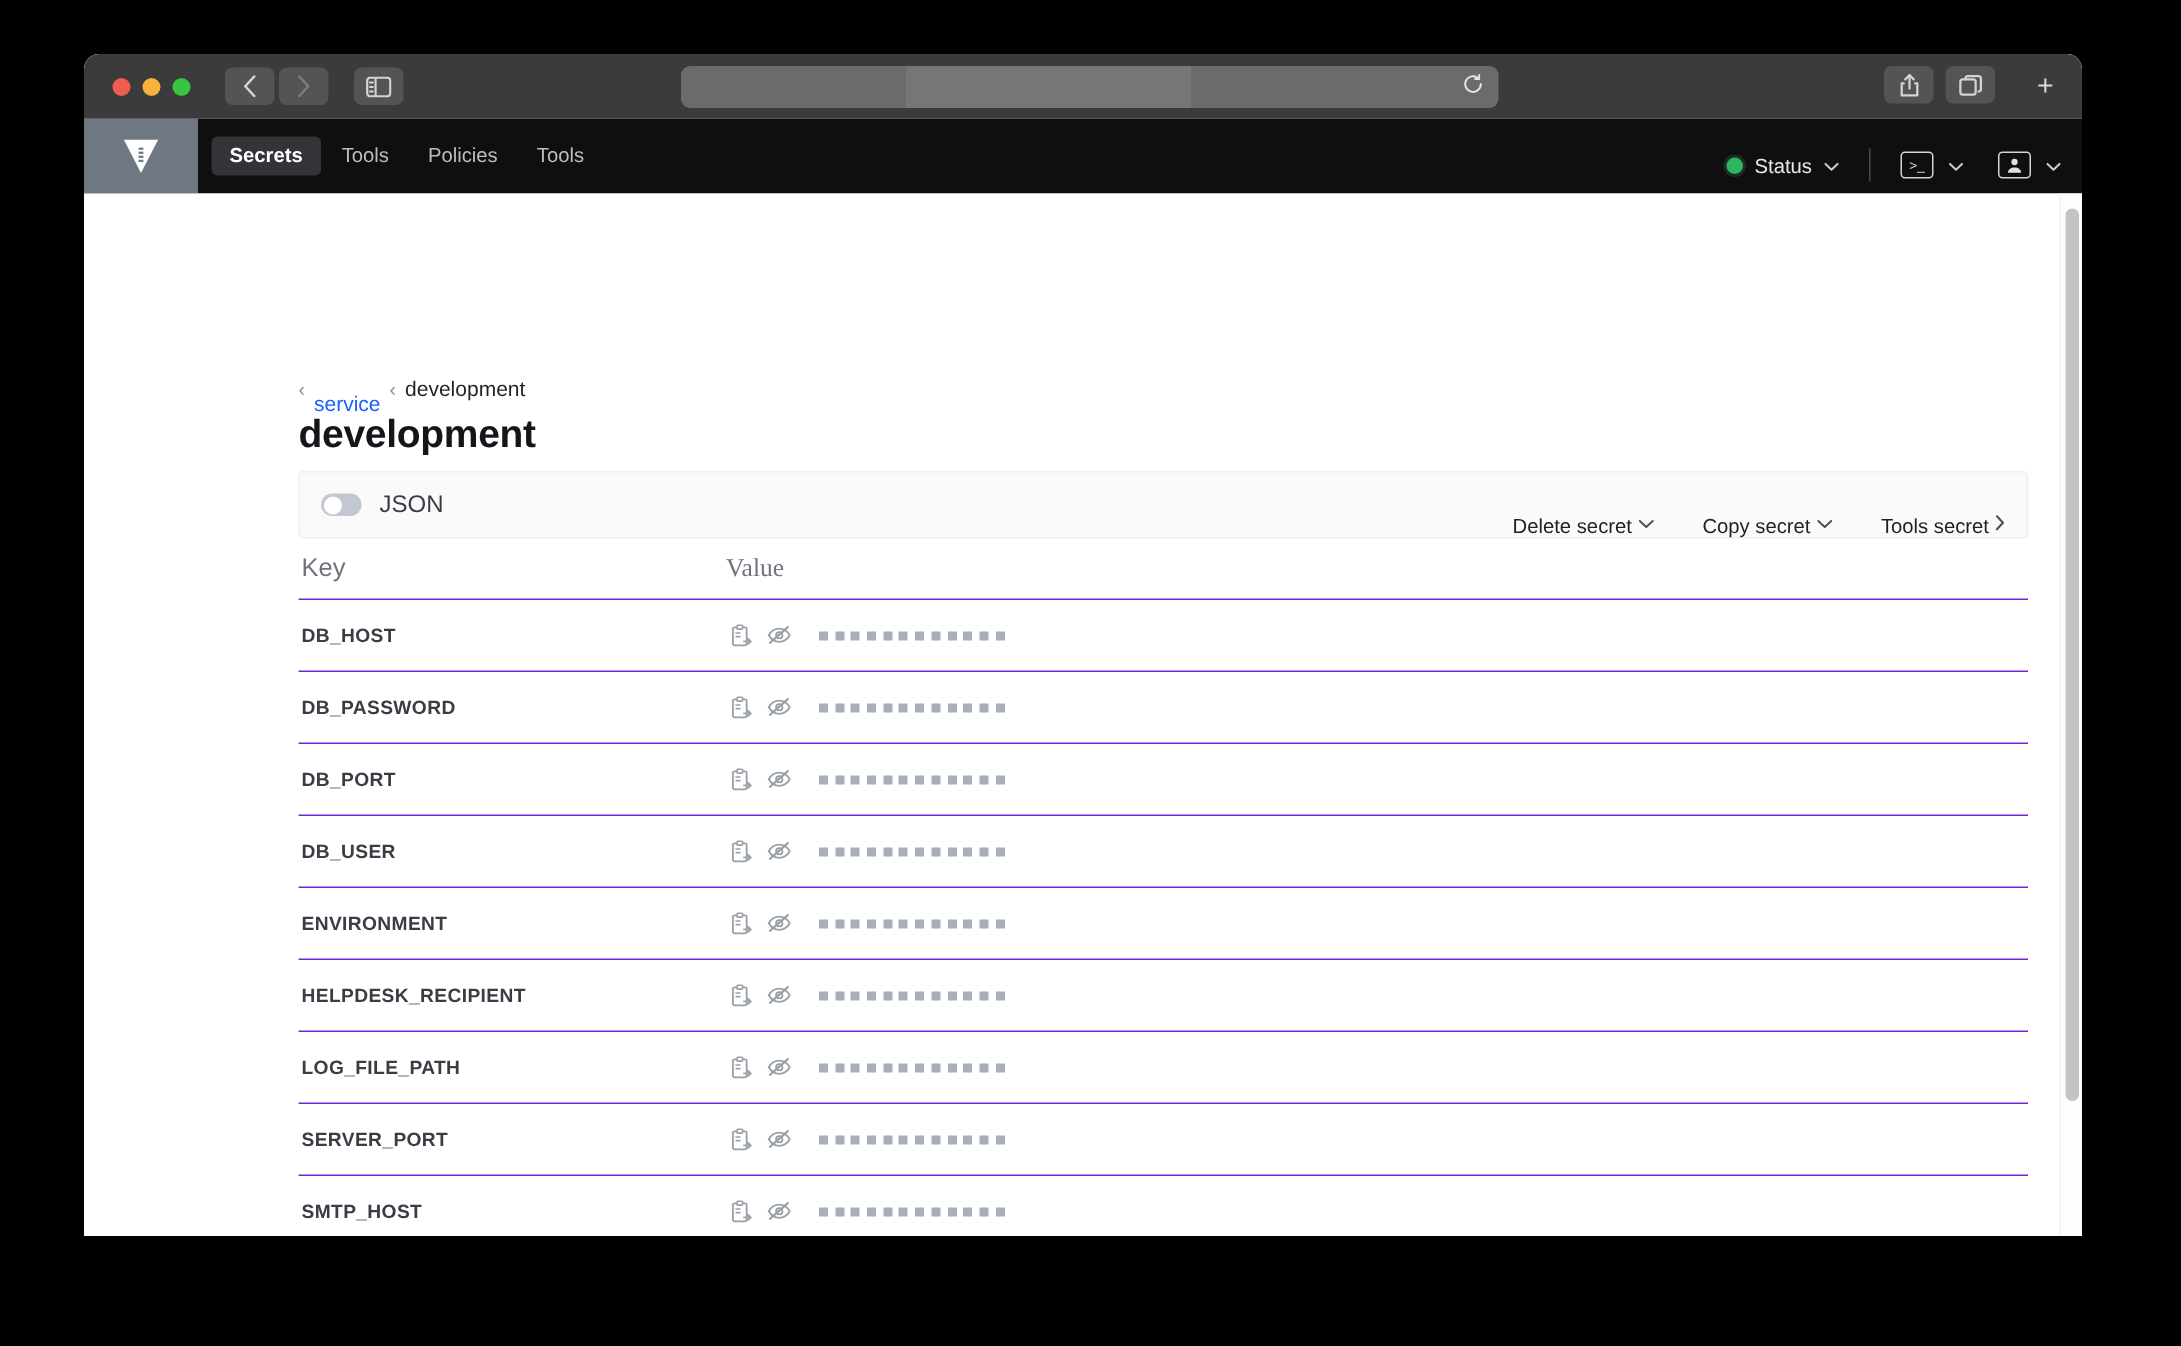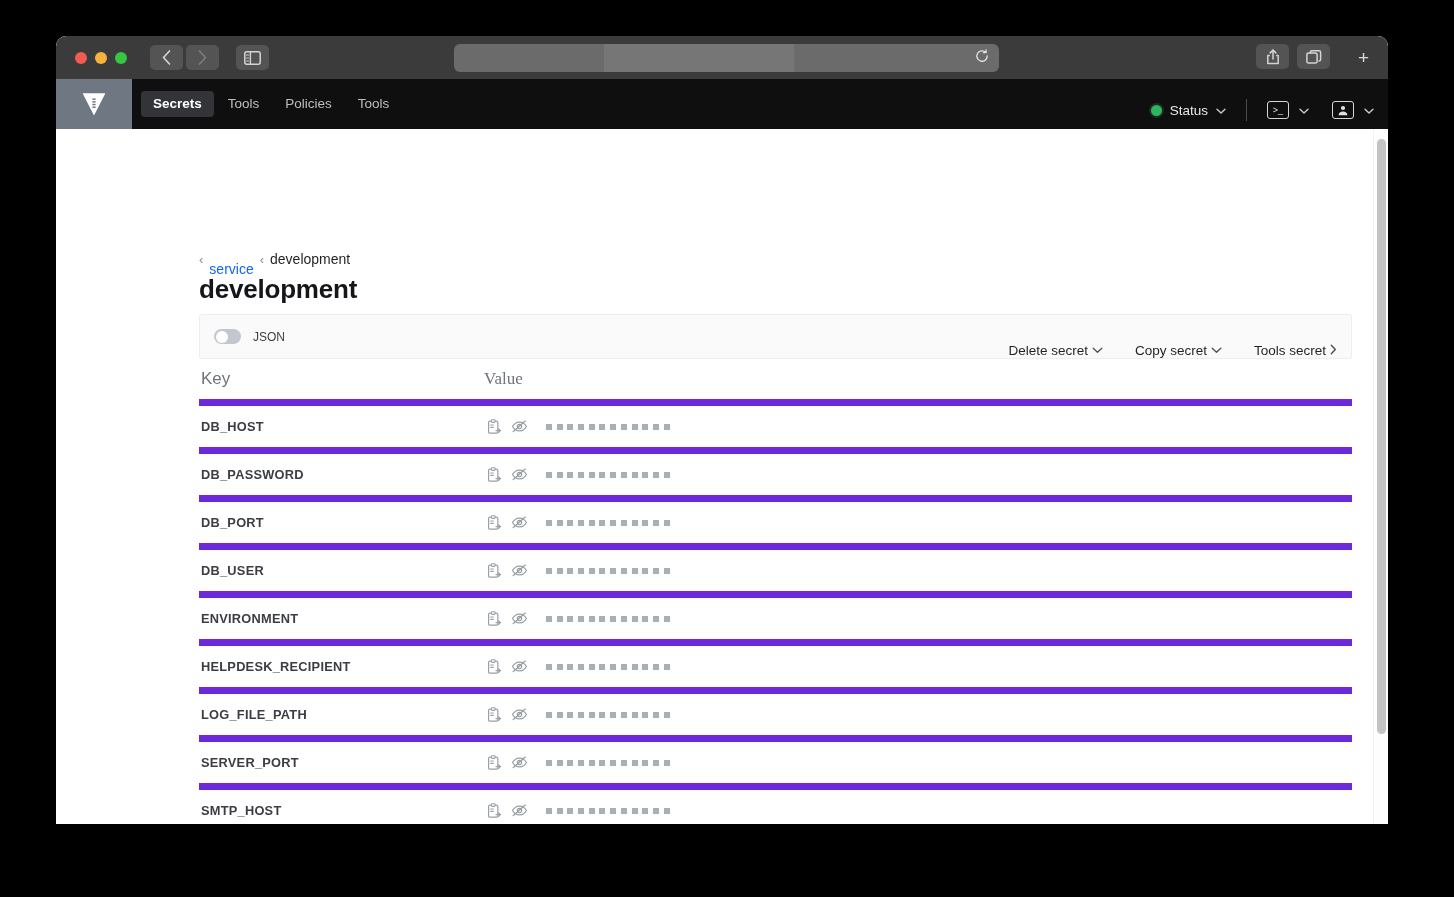--- a/index.html
+++ b/index.html
@@ -156,21 +156,21 @@
   #json-toggle-wrap { display: flex; align-items: center; gap: 12px; }
   #json-toggle {
     width: 27px; height: 15px; border-radius: 8px;
     background: #c2c7d0; position: relative;
   }
   #json-toggle .knob {
     position: absolute; left: 1.5px; top: 1.5px;
     width: 12px; height: 12px; border-radius: 50%;
     background: #fff;
   }
-  #json-label { font-size: 12px; color: #3b3d45; text-align: center; }
+  #json-label { font-size: 16px; color: #3b3d45; text-align: center; }
 
   #toolbar-actions {
     margin-left: auto; display: flex; align-items: center;
   }
   .tb-action {
     display: flex; align-items: center; gap: 4px;
     font-size: 13.5px; color: #1f2124;
     padding: 0 16px;
     cursor: pointer;
     margin-top: 27px;
@@ -186,21 +186,21 @@
   .th-row {
     display: flex; padding: 0 0 10px 0;
     font-size: 17px; color: #6f737c; justify-content: space-between;
   }
   .th-key { width: 285px; padding-left: 2px; }
   .th-val { flex: 1; font-family: Liberation Serif, serif; }
 
   .secret-row {
     display: flex; align-items: center;
     height: 48px;
-    border-top: 7px solid #6d28d9;
+    border-top: 1px solid #6d28d9;
   }
   .secret-row:last-child { border-bottom: 1px solid #e6e8eb; }
   .cell-key {
     width: 285px;
     font-size: 12.8px; font-weight: 700;
     color: #3b3d45; letter-spacing: 0.25px;
     padding-left: 2px;
   }
   .cell-val { flex: 1; display: flex; align-items: center; }
   .val-icons { display: flex; align-items: center; gap: 9px; width: 62px; padding-left: 3px; }

